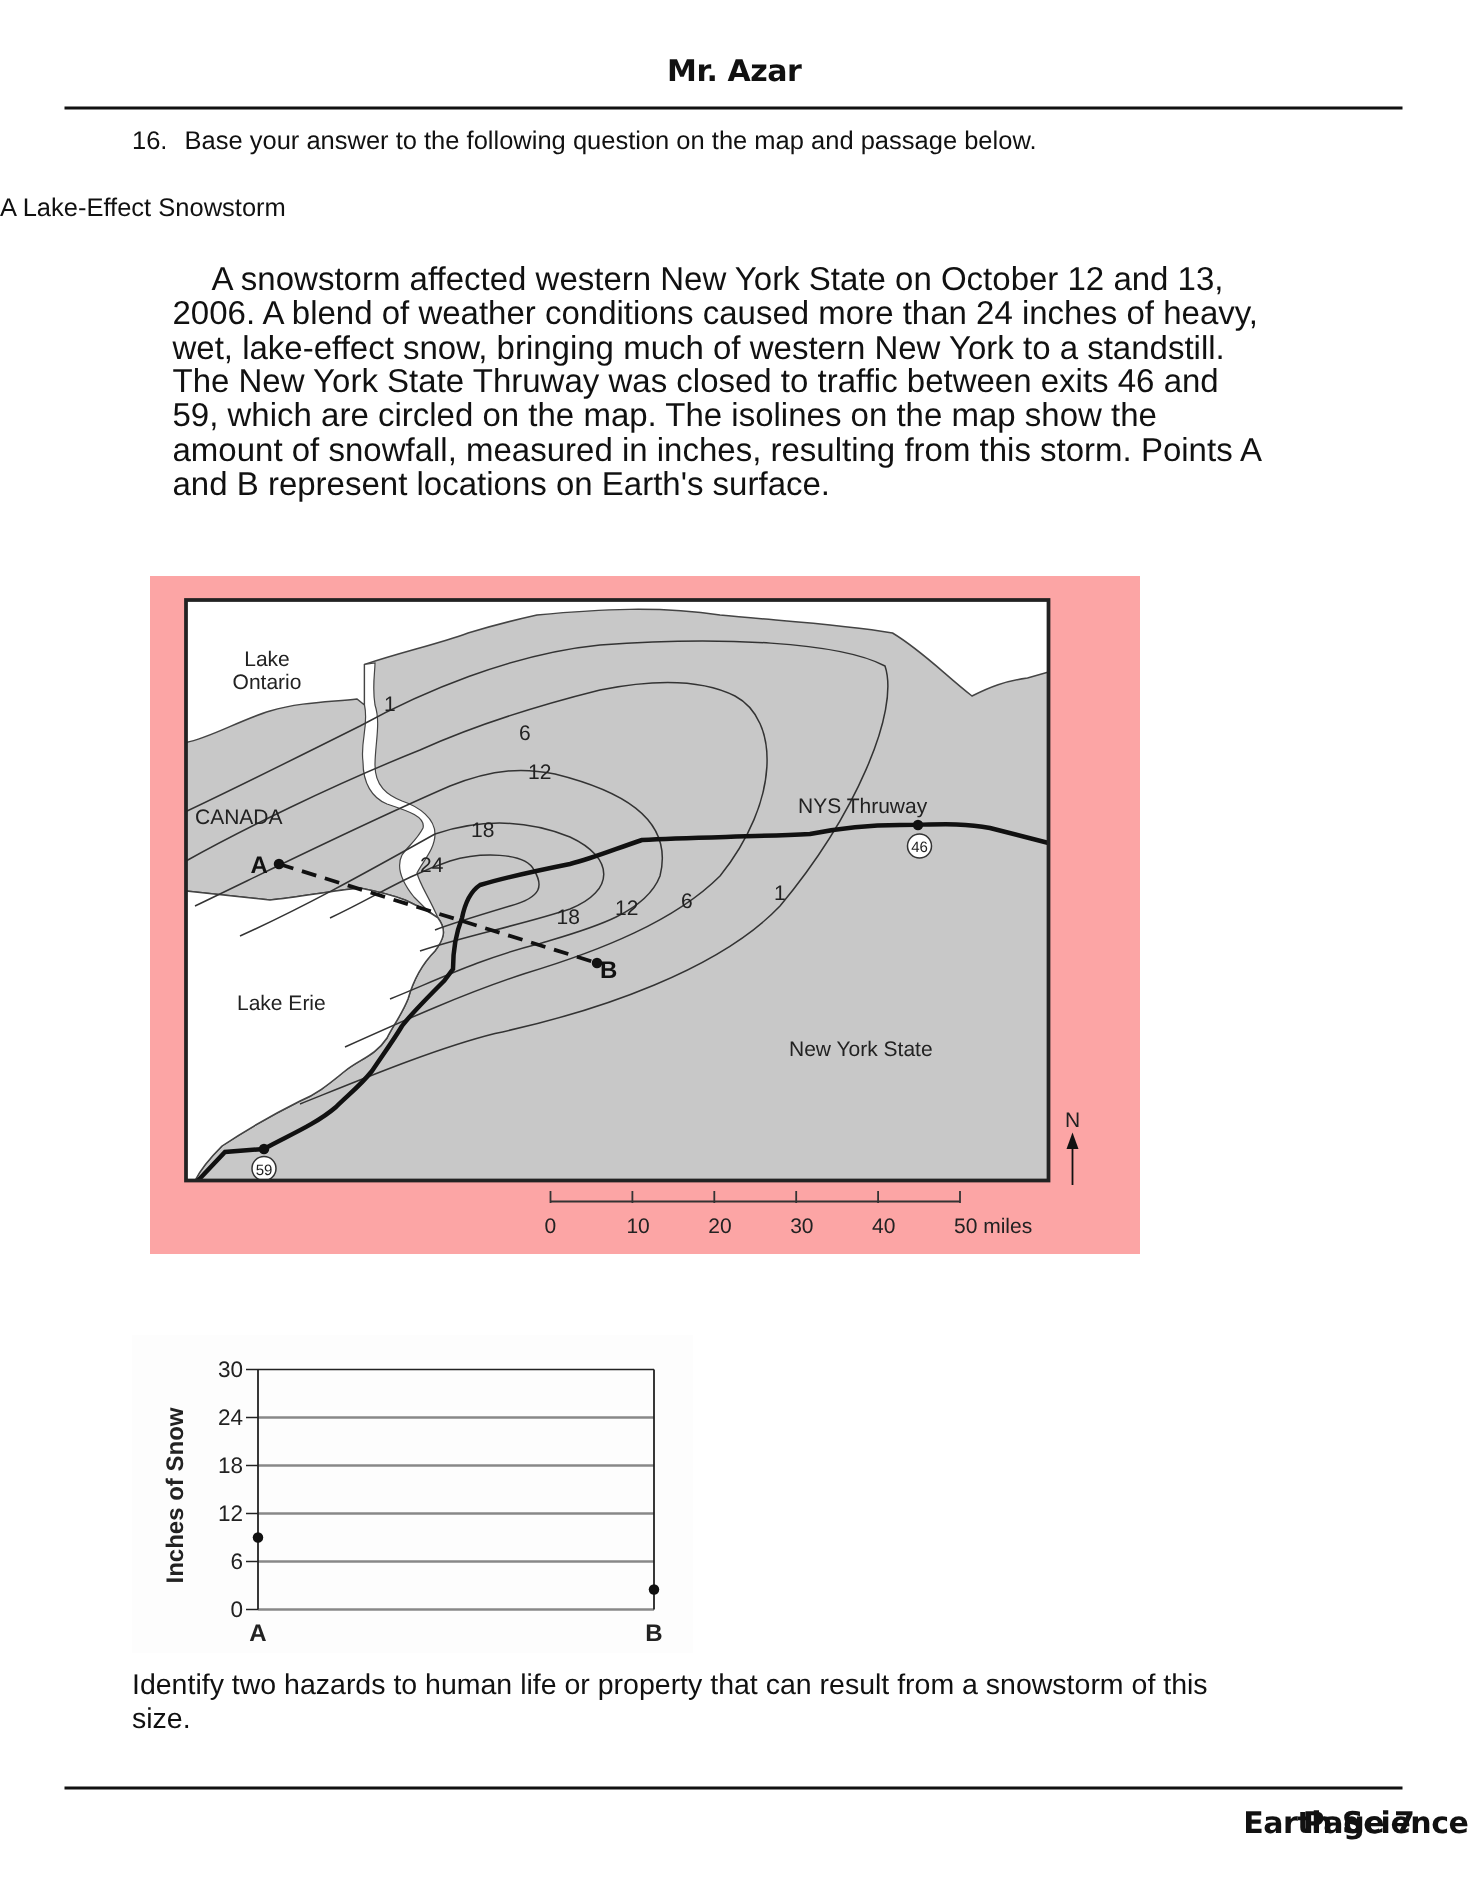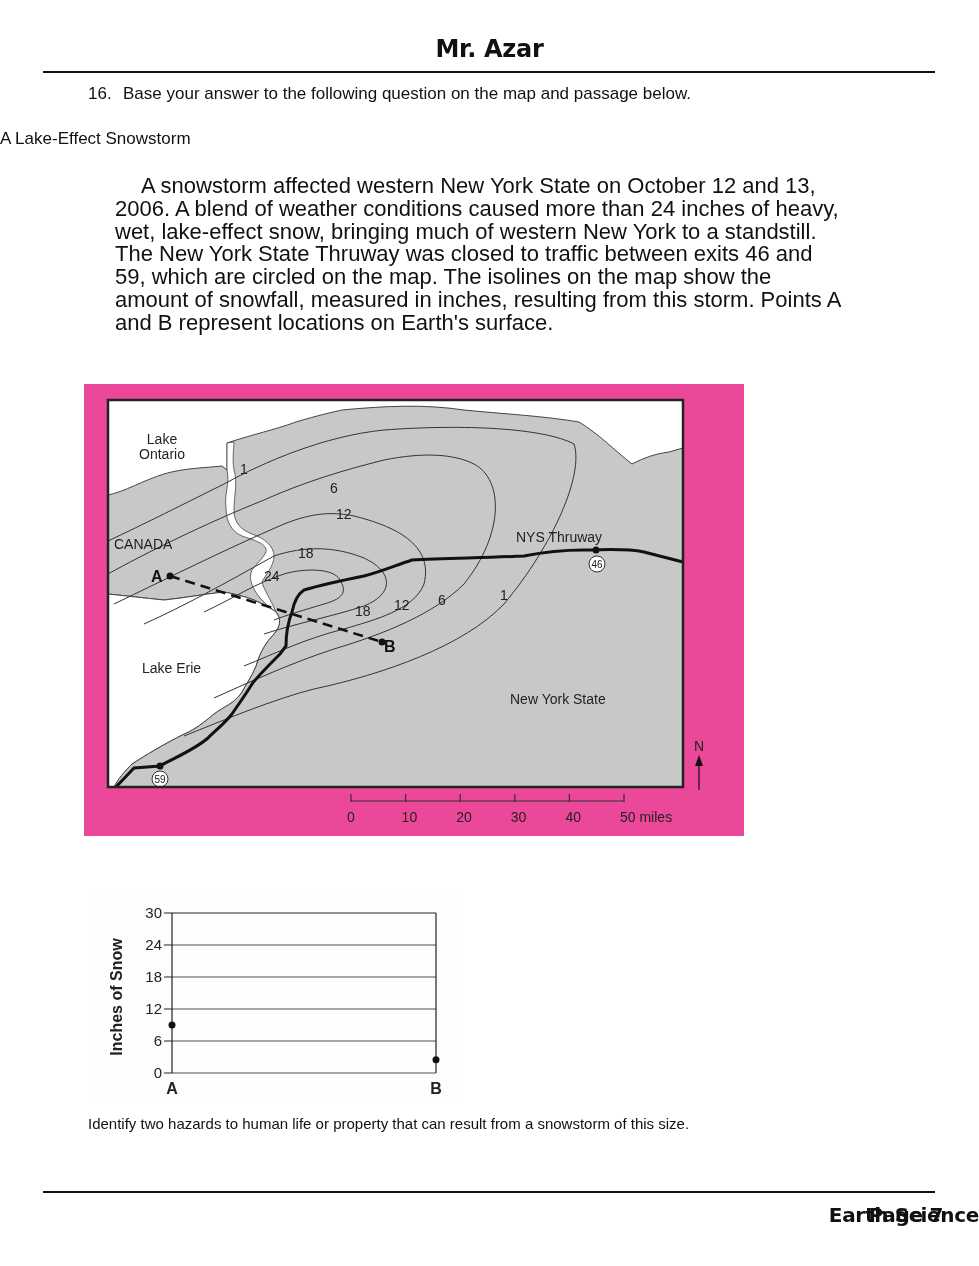--- a/index.html
+++ b/index.html
@@ -1,25 +1,25 @@
 <!DOCTYPE html>
 <html><head>
 <meta charset="utf-8">
 <style>
   html, body { margin: 0; padding: 0; background: #ffffff; }
   body { width: 979px; height: 1266px; position: relative; overflow: hidden; font-family: "Liberation Sans", sans-serif; color: #111; }
-  .header-title { position: absolute; top: 35px; left: 0; width: 979px; text-align: center; font-family: "DejaVu Sans", sans-serif; font-weight: bold; font-size: 24px; letter-spacing: -0.3px; }
+  .header-title { position: absolute; top: 35px; left: 0; width: 979px; text-align: center; font-family: "DejaVu Sans", sans-serif; font-weight: bold; font-size: 20px; letter-spacing: -0.3px; }
   .rule { position: absolute; left: 43px; width: 892px; height: 2px; background: #111; }
   .q-line { position: absolute; top: 84px; left: 53px; font-size: 17px; margin-left: 35px; }
   .q-num { display: inline-block; width: 35px; }
   .passage-title { position: absolute; top: 129px; left: 0; width: 932px; text-align: left; font-size: 17px; }
   .passage { position: absolute; top: 175px; left: 115px; width: 730px; font-size: 22px; line-height: 22.8px; text-indent: 26px; }
-  .map-wrap { position: absolute; top: 384px; left: 84px; width: 660px; height: 452px; background: #ec4899; }
+  .map-wrap { position: absolute; top: 384px; left: 100px; width: 660px; height: 452px; background: #fca5a5; }
   .chart-wrap { position: absolute; top: 890px; left: 88px; width: 374px; height: 212px; background: #fdfdfd; }
-  .prompt { position: absolute; top: 1112px; left: 88px; width: 740px; font-size: 15px; line-height: 23px; }
+  .prompt { position: absolute; top: 1112px; left: 88px; width: 740px; font-size: 19px; line-height: 23px; }
   .footer-center { position: absolute; top: 1203px; left: 0; width: 979px; text-align: right; font-family: "DejaVu Sans", sans-serif; font-weight: bold; font-size: 20px; letter-spacing: -0.3px; }
   .footer-right { position: absolute; top: 1203px; right: 36px; font-family: "DejaVu Sans", sans-serif; font-weight: bold; font-size: 20px; letter-spacing: -0.3px; text-align: right; }
   svg text { font-family: "Liberation Sans", sans-serif; }
 </style>
 </head>
 <body>
 
 <div class="header-title">Mr. Azar</div>
 <div class="rule" style="top:71px;"></div>
 

